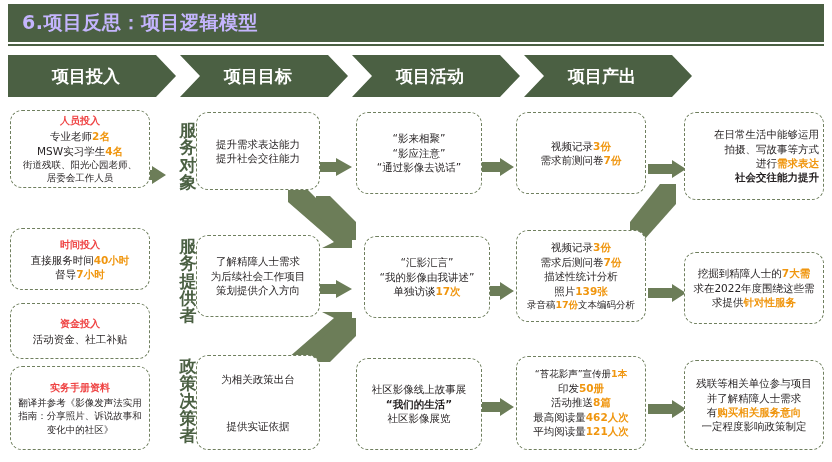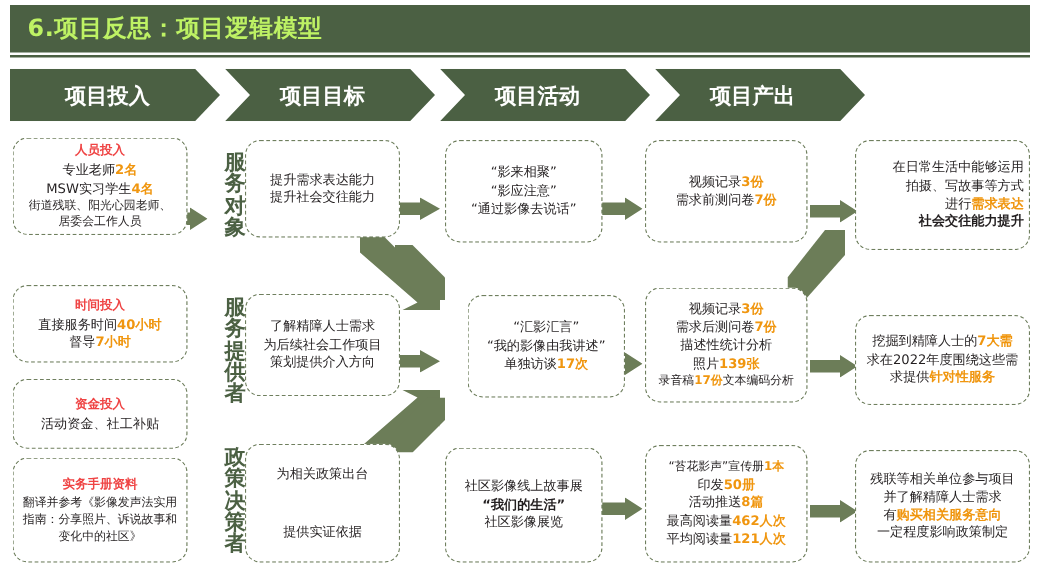--- a/index.html
+++ b/index.html
@@ -10,21 +10,21 @@
     overflow:hidden;
     position:relative;
   }
   
   .title-bar{
     position:absolute;left:8px;top:4px;width:816px;height:38px;
     background:#4b6043;
     display:flex;align-items:center;
   }
   .title-bar .title-text{
-    color:#bef264;font-size:19px;font-weight:bold;letter-spacing:.5px;
+    color:#c4b5fd;font-size:19px;font-weight:bold;letter-spacing:.5px;
     padding-left:14px;
   }
   .title-rule{
     position:absolute;left:8px;top:44px;width:816px;height:2px;background:#4b6043;
   }
 
   
   .chevron-band{
     position:absolute;left:8px;top:55px;width:816px;height:42px;
   }
@@ -224,21 +224,21 @@
   <div class="line">为相关政策出台</div>
   <div class="line">提供实证依据</div>
 </div>
 
 <div class="box" style="left:356px;top:112px;width:126px;height:82px;">
   <div class="line">“影来相聚”</div>
   <div class="line">“影应注意”</div>
   <div class="line">“通过影像去说话”</div>
 </div>
 
-<div class="box" style="left:374px;top:236px;width:126px;height:82px;">
+<div class="box" style="left:364px;top:236px;width:126px;height:82px;">
   <div class="line">“汇影汇言”</div>
   <div class="line">“我的影像由我讲述”</div>
   <div class="line">单独访谈<span class="hl">17次</span></div>
 </div>
 
 <div class="box" style="left:356px;top:358px;width:126px;height:92px;">
   <div class="line">社区影像线上故事展</div>
   <div class="line hl2">“我们的生活”</div>
   <div class="line">社区影像展览</div>
 </div>

